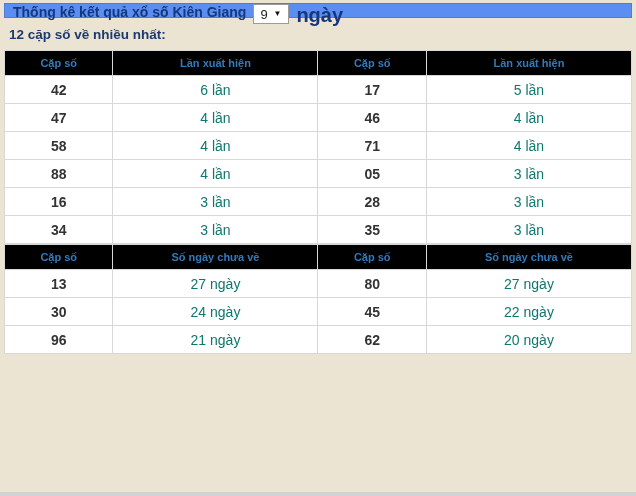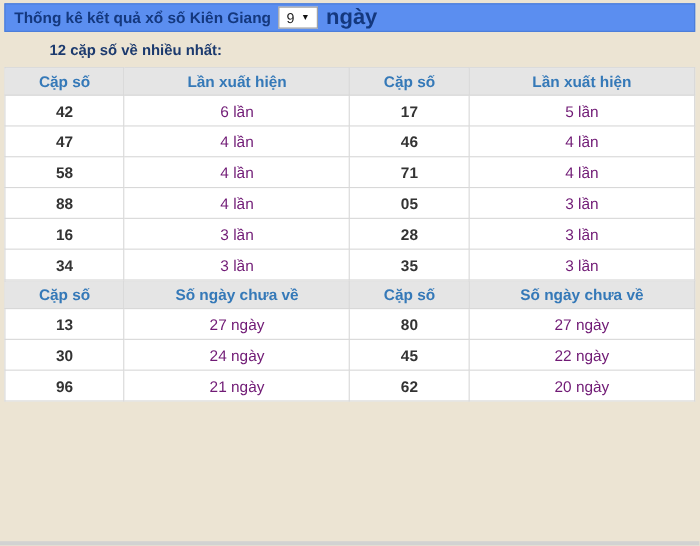--- a/index.html
+++ b/index.html
@@ -9,23 +9,22 @@
     background: #ece4d3;
     overflow: hidden;
     position: relative;
   }
   .page { padding: 3px 4px 0 4px; }
 
   
   .title-bar {
     background: #5b8ef0;
     border: 1px solid #4a7cd8;
-    height: 26px;
+    height: 15px;
     display: flex;
-    align-items: center;
     padding: 0 8px;
     gap: 7px;
   }
   .title-bar .title {
     color: #14387e;
     font-weight: bold;
     font-size: 14px;
   }
   .select-box {
     background: #ffffff;
@@ -50,44 +49,43 @@
     font-weight: bold;
     font-size: 20px;
   }
 
   
   .section-heading {
     color: #1c3a6e;
     font-weight: bold;
     font-size: 13.5px;
     padding: 9px 4px 8px 5px;
-    margin-left: 36px;
   }
 
   
   table.stats {
     width: 100%;
     border-collapse: collapse;
     background: #ffffff;
     border: 1px solid #c6c6c6;
     table-layout: fixed;
   }
   table.stats th {
     color: #3579b8;
     font-weight: bold;
-    font-size: 14px;
+    font-size: 11px;
     text-align: center;
     border: 1px solid #d8d8d8;
     height: 25px;
-    background: #e5e5e5;
+    background: #000000;
   }
   table.stats td {
     text-align: center;
     font-size: 14px;
-    color: #701a75;
+    color: #0f766e;
     border: 1px solid #d8d8d8;
     height: 28px;
   }
   table.stats td.pair {
     font-weight: bold;
     color: #333;
   }
   col.c-pair  { width: 17.3%; }
   col.c-value { width: 32.7%; }
 

